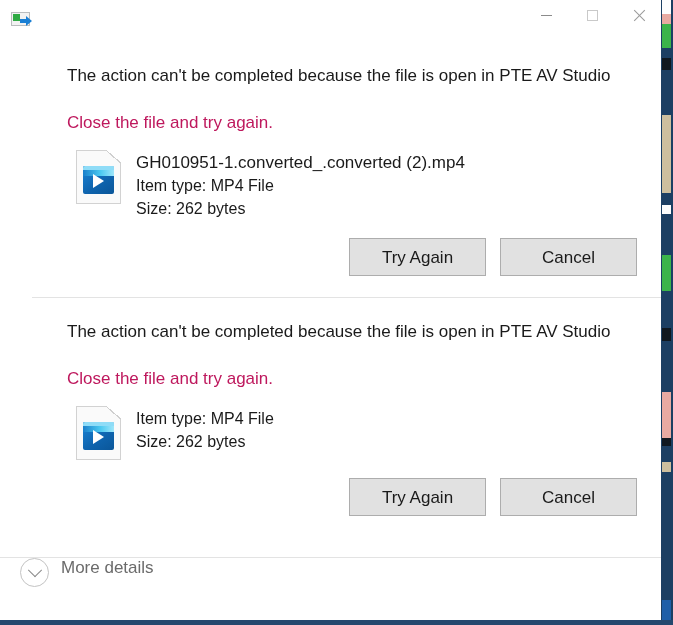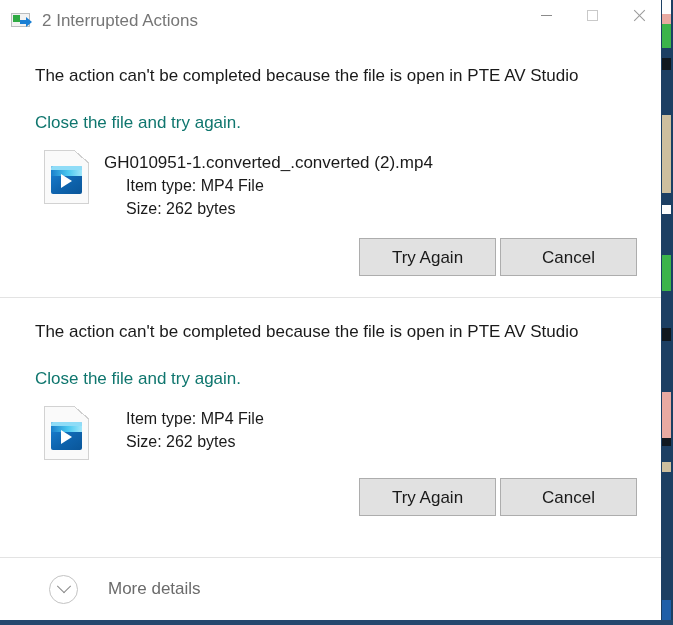--- a/index.html
+++ b/index.html
@@ -147,35 +147,36 @@
     width: 15px;
     height: 1px;
     background: #9a9a9a;
   }
   .win-btn .glyph-close::before { transform: rotate(45deg); transform-origin: center; }
   .win-btn .glyph-close::after  { transform: rotate(-45deg); transform-origin: center; }
 
   
   #body-area {
     position: relative;
+    padding-left: 32px;
   }
   .conflict-block {
     position: relative;
     padding: 0 0 0 0;
   }
   .conflict-headline {
     font-size: 17px;
     color: #1a1a1a;
     line-height: 22px;
     padding-left: 35px;
     white-space: nowrap;
   }
   .conflict-subline {
     font-size: 17px;
-    color: #0f766e;
+    color: #be185d;
     line-height: 22px;
     padding-left: 35px;
     white-space: nowrap;
   }
   .file-row {
     display: flex;
     padding-left: 44px;
     gap: 15px;
     align-items: flex-start;
   }
@@ -240,28 +241,27 @@
     color: #1a1a1a;
     line-height: 23px;
     white-space: nowrap;
     text-align: right;
   }
   .file-type, .file-size {
     font-size: 16px;
     color: #1a1a1a;
     line-height: 23px;
     white-space: nowrap;
-    margin-left: 22px;
   }
 
   
   .button-row {
     display: flex;
     justify-content: flex-end;
-    gap: 4px;
+    gap: 14px;
     padding-right: 24px;
   }
   .dlg-button {
     width: 137px;
     height: 38px;
     background: #e1e1e1;
     border: 1px solid #adadad;
     box-sizing: border-box;
     font-family: "Liberation Sans", sans-serif;
     font-size: 17px;
@@ -287,23 +287,23 @@
     bottom: 0;
     width: 661px;
   }
   #footer-sep {
     height: 1px;
     background: #e3e3e3;
   }
   #footer-inner {
     height: 62px;
     display: flex;
-    align-items: center;
-    padding-left: 49px;
-    gap: 30px;
+    align-items: flex-start;
+    padding-left: 20px;
+    gap: 12px;
   }
   #more-details-icon {
     width: 27px;
     height: 27px;
     border: 1px solid #c3c3c3;
     border-radius: 50%;
     display: flex;
     align-items: center;
     justify-content: center;
     flex: none;
@@ -351,21 +351,20 @@
 <div id="dialog-window">
 
   <div id="title-bar">
     <div id="title-left">
       <div id="app-icon">
         <div class="page"></div>
         <div class="greenbox"></div>
         <div class="arrow-shaft"></div>
         <div class="arrow-head"></div>
       </div>
-      <div id="title-text">2 Interrupted Actions</div>
     </div>
 
     <div id="window-controls">
       <button class="win-btn">
         <span class="glyph-min"></span>
       </button>
       <button class="win-btn">
         <span class="glyph-max"></span>
       </button>
       <button class="win-btn">

